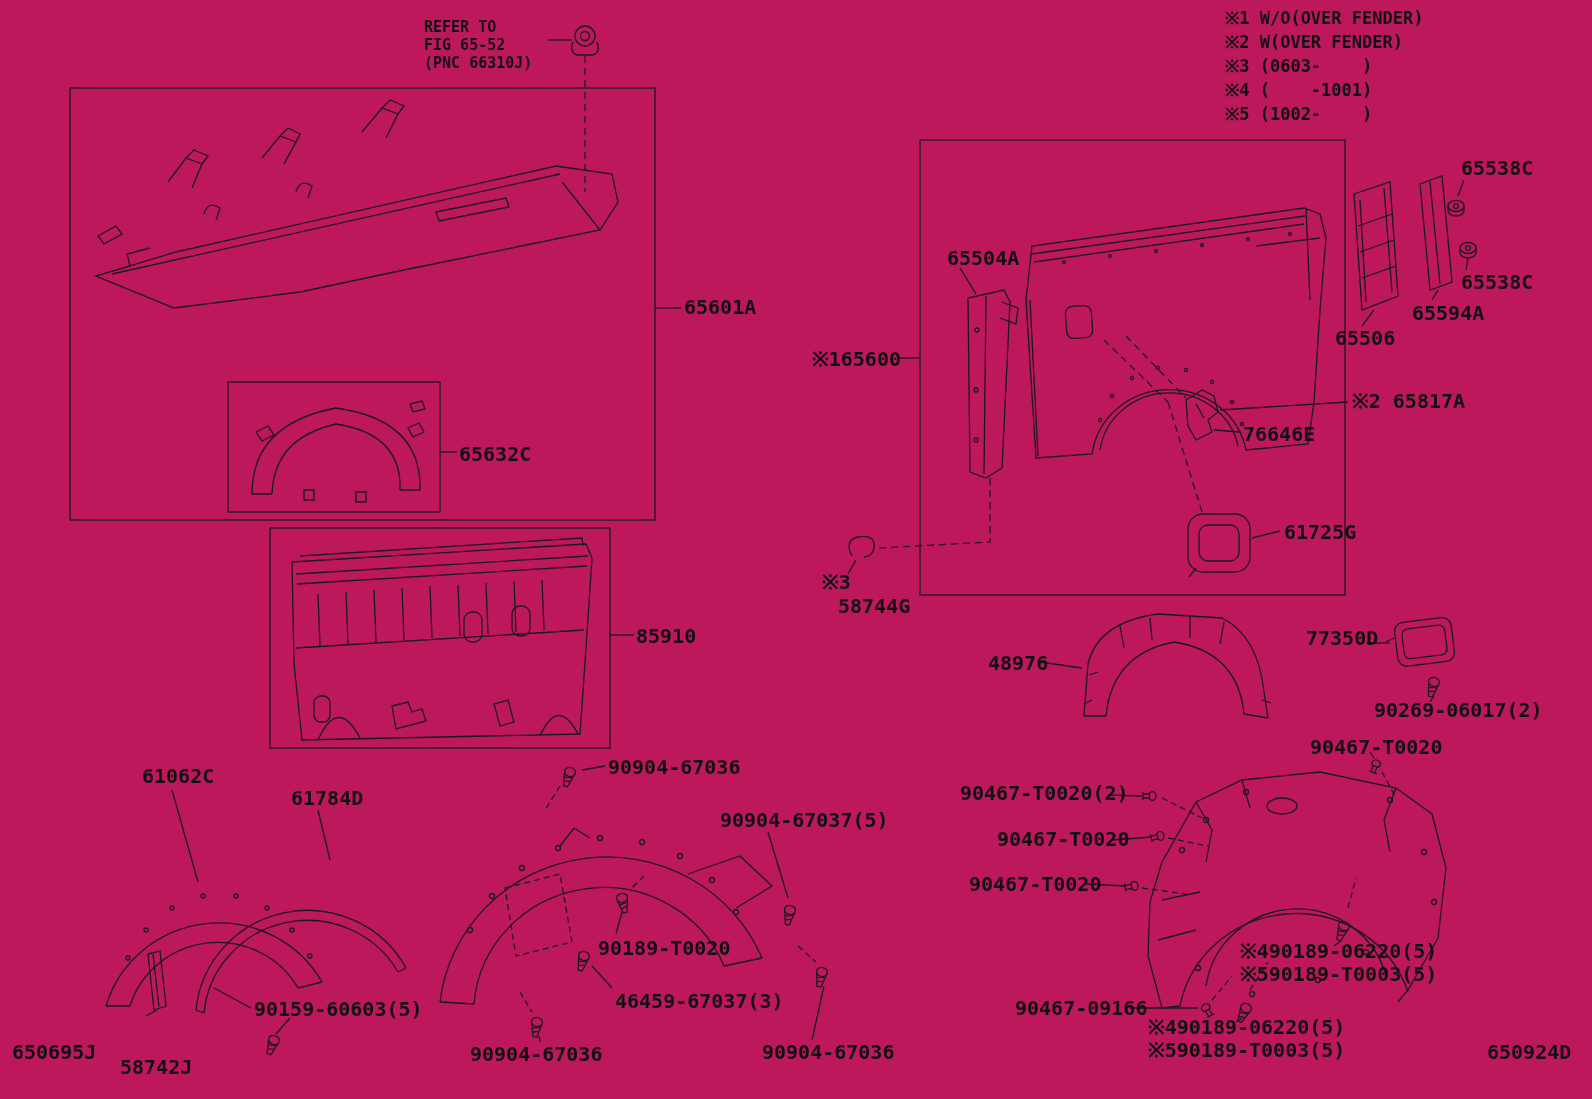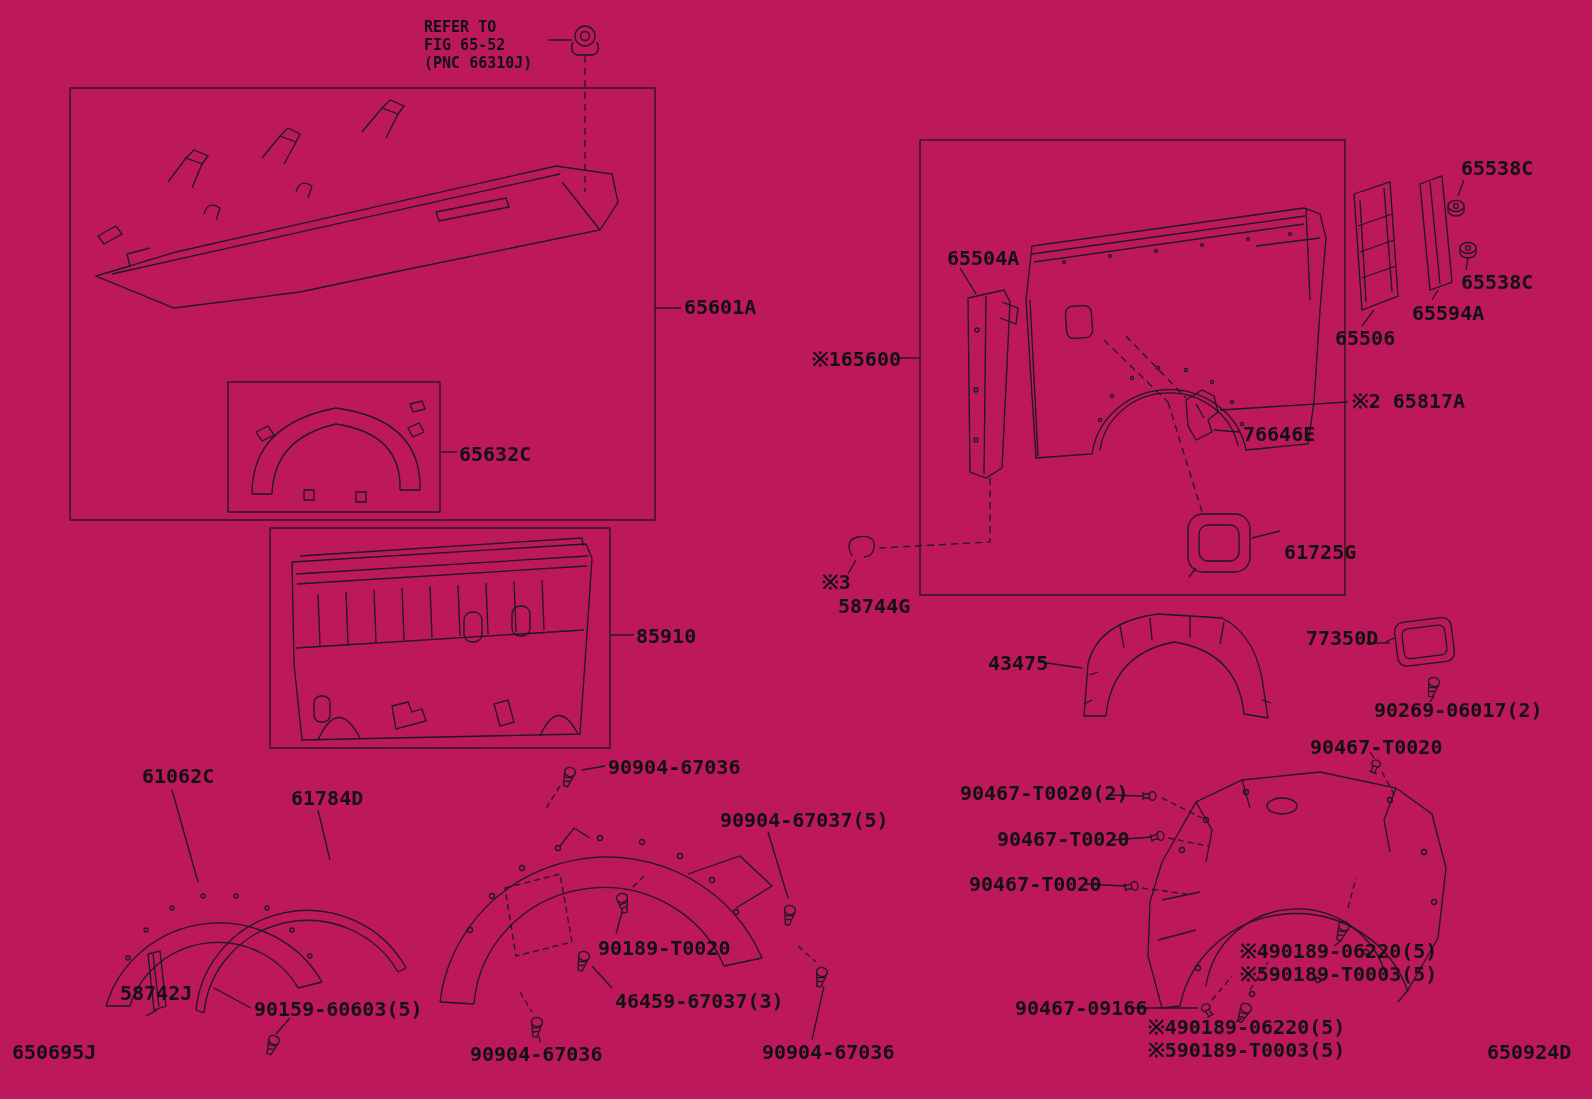--- a/index.html
+++ b/index.html
@@ -320,47 +320,54 @@
       <path d="M1250,990 L1268,962" stroke-dasharray="6 4"></path>
       <line x1="1242" y1="1018" x2="1236" y2="1022"></line>
     </g>
   </g>
 </svg>
 
 <div class="refer-block" style="left:424px;top:18px">REFER TO
 FIG 65-52
 (PNC 66310J)</div>
 
+<div class="note-block" style="left:1225px;top:6px">
+  <div>※1 W/O(OVER FENDER)</div>
+  <div>※2 W(OVER FENDER)</div>
+  <div>※3 (0603-    )</div>
+  <div>※4 (    -1001)</div>
+  <div>※5 (1002-    )</div>
+</div>
 
 <div class="lbl" style="left:684px;top:297px">65601A</div>
 <div class="lbl" style="left:459px;top:444px">65632C</div>
 <div class="lbl" style="left:636px;top:626px">85910</div>
 <div class="lbl" style="left:142px;top:766px">61062C</div>
 <div class="lbl" style="left:291px;top:788px">61784D</div>
-<div class="lbl" style="left:120px;top:983px">58742J</div>
+<div class="lbl" style="left:120px;top:1057px">58742J</div>
 <div class="lbl" style="left:254px;top:999px">90159-60603(5)</div>
 <div class="lbl" style="left:608px;top:757px">90904-67036</div>
 <div class="lbl" style="left:720px;top:810px">90904-67037(5)</div>
 <div class="lbl" style="left:598px;top:938px">90189-T0020</div>
 <div class="lbl" style="left:615px;top:991px">46459-67037(3)</div>
 <div class="lbl" style="left:470px;top:1044px">90904-67036</div>
 <div class="lbl" style="left:762px;top:1042px">90904-67036</div>
 
 <div class="lbl" style="left:947px;top:248px">65504A</div>
 <div class="lbl" style="left:812px;top:349px">※165600</div>
 <div class="lbl" style="left:1461px;top:158px">65538C</div>
 <div class="lbl" style="left:1461px;top:272px">65538C</div>
 <div class="lbl" style="left:1412px;top:303px">65594A</div>
 <div class="lbl" style="left:1335px;top:328px">65506</div>
 <div class="lbl" style="left:1352px;top:391px">※2 65817A</div>
 <div class="lbl" style="left:1243px;top:424px">76646E</div>
-<div class="lbl" style="left:1284px;top:542px">61725G</div>
+<div class="lbl" style="left:1284px;top:522px">61725G</div>
 <div class="lbl" style="left:822px;top:572px">※3</div>
 <div class="lbl" style="left:838px;top:596px">58744G</div>
-<div class="lbl" style="left:988px;top:653px">43475</div>
+<div class="lbl" style="left:988px;top:653px">48976</div>
 <div class="lbl" style="left:1306px;top:628px">77350D</div>
 <div class="lbl" style="left:1374px;top:700px">90269-06017(2)</div>
 <div class="lbl" style="left:1310px;top:737px">90467-T0020</div>
 <div class="lbl" style="left:960px;top:783px">90467-T0020(2)</div>
 <div class="lbl" style="left:997px;top:829px">90467-T0020</div>
 <div class="lbl" style="left:969px;top:874px">90467-T0020</div>
 <div class="lbl" style="left:1015px;top:998px">90467-09166</div>
 <div class="lbl" style="left:1240px;top:941px">※490189-06220(5)</div>
 <div class="lbl" style="left:1240px;top:964px">※590189-T0003(5)</div>
 <div class="lbl" style="left:1148px;top:1017px">※490189-06220(5)</div>

